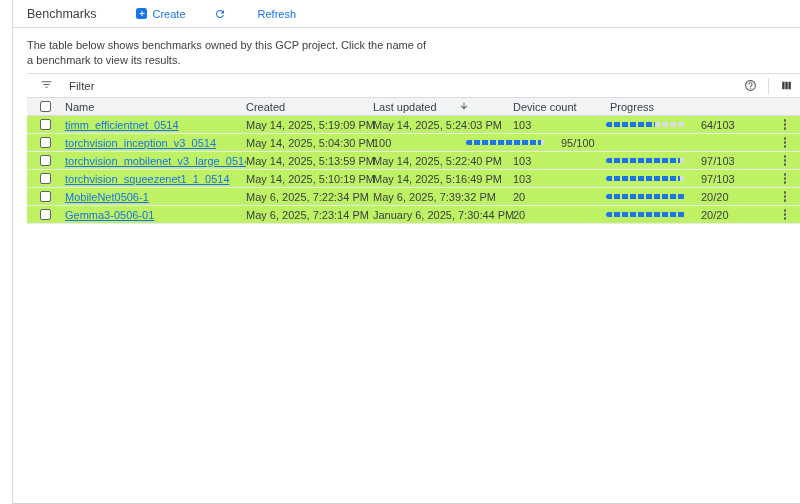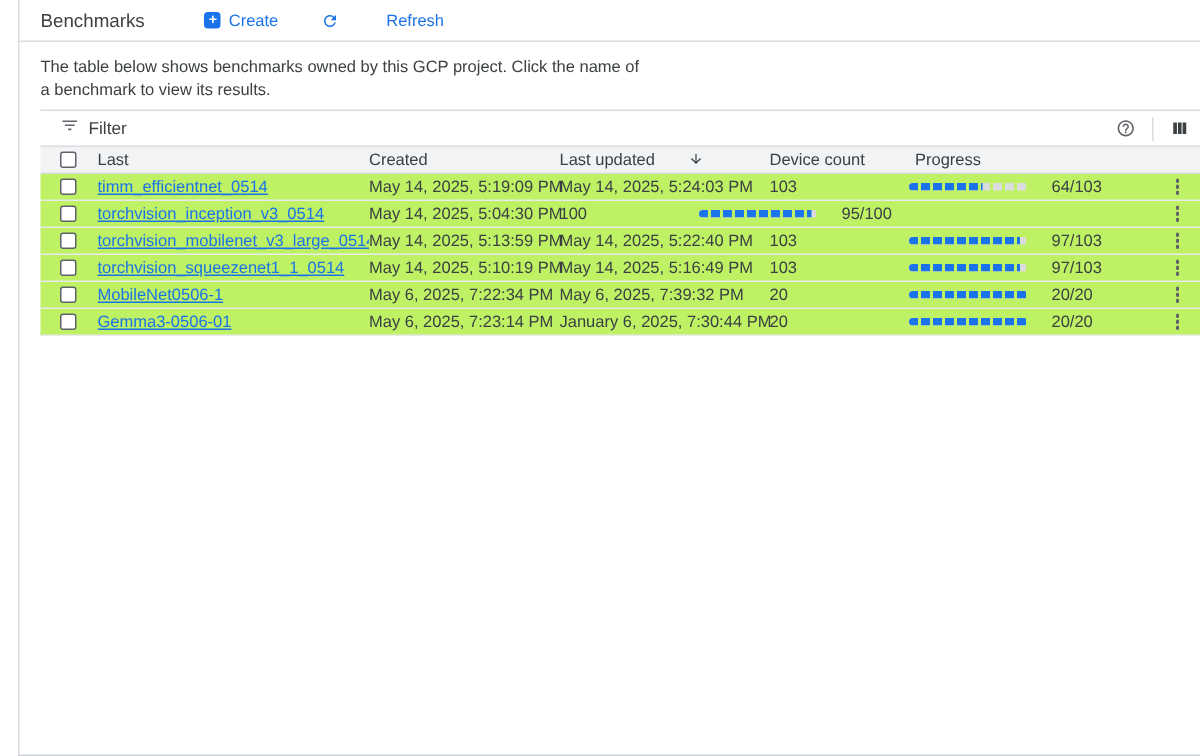--- a/index.html
+++ b/index.html
@@ -53,21 +53,21 @@
   .table-card {
     margin: 5px 10px 0 14px;
     width: 776px;
     border-top: 1px solid #dadce0;
   }
   .filter-row {
     height: 23px;
     display: flex; align-items: center;
     padding: 0 10px 0 13px;
   }
-  .filter-left { display: flex; align-items: center; gap: 6px; cursor: pointer; }
+  .filter-left { display: flex; align-items: center; gap: 16px; cursor: pointer; }
   .filter-label { font-size: 11.5px; color: #3c4043; }
   .filter-actions { margin-left: auto; display: flex; align-items: center; }
   .v-divider { width: 1px; height: 16px; background: #dadce0; margin: 0 11px; }
   .icon-btn { display: inline-flex; align-items: center; cursor: pointer; background: none; border: none; padding: 0; }
   
   .thead {
     height: 19px;
     background: #f1f3f4;
     border-top: 1px solid #dadce0;
     border-bottom: 1px solid #dadce0;
@@ -160,21 +160,21 @@
               <path d="M4 5v14h4.5V5H4zm5.75 0v14h4.5V5h-4.5zM15.5 5v14H20V5h-4.5z"></path>
             </svg>
         </button>
       </div>
     </div>
 
     <div class="thead">
       <div class="cell-check">
         <span class="checkbox"></span>
       </div>
-      <div class="cell-name">Last</div>
+      <div class="cell-name">Name</div>
       <div class="cell-created">Created</div>
       <div class="cell-updated">
         <span>Last updated</span>
         <span class="sort-arrow">
           <svg width="10" height="10" viewBox="0 0 24 24" fill="#3c4043">
               <path d="M20 12l-1.41-1.41L13 16.17V4h-2v12.17l-5.58-5.59L4 12l8 8 8-8z"></path>
             </svg>
         </span>
       </div>
       <div class="cell-count">Device count</div>

